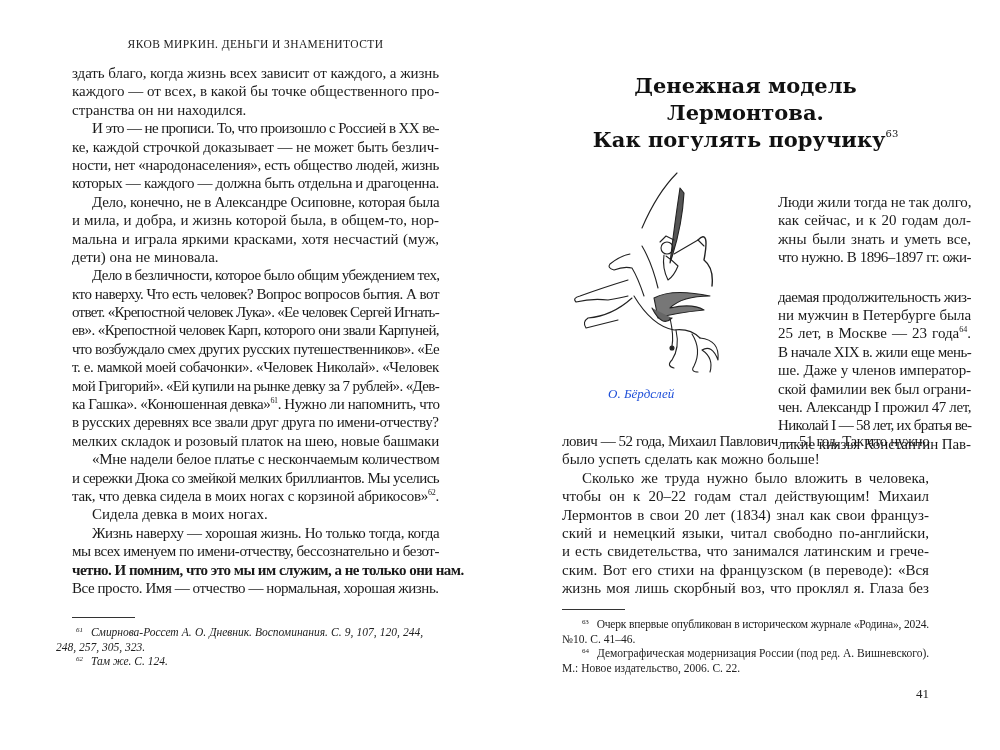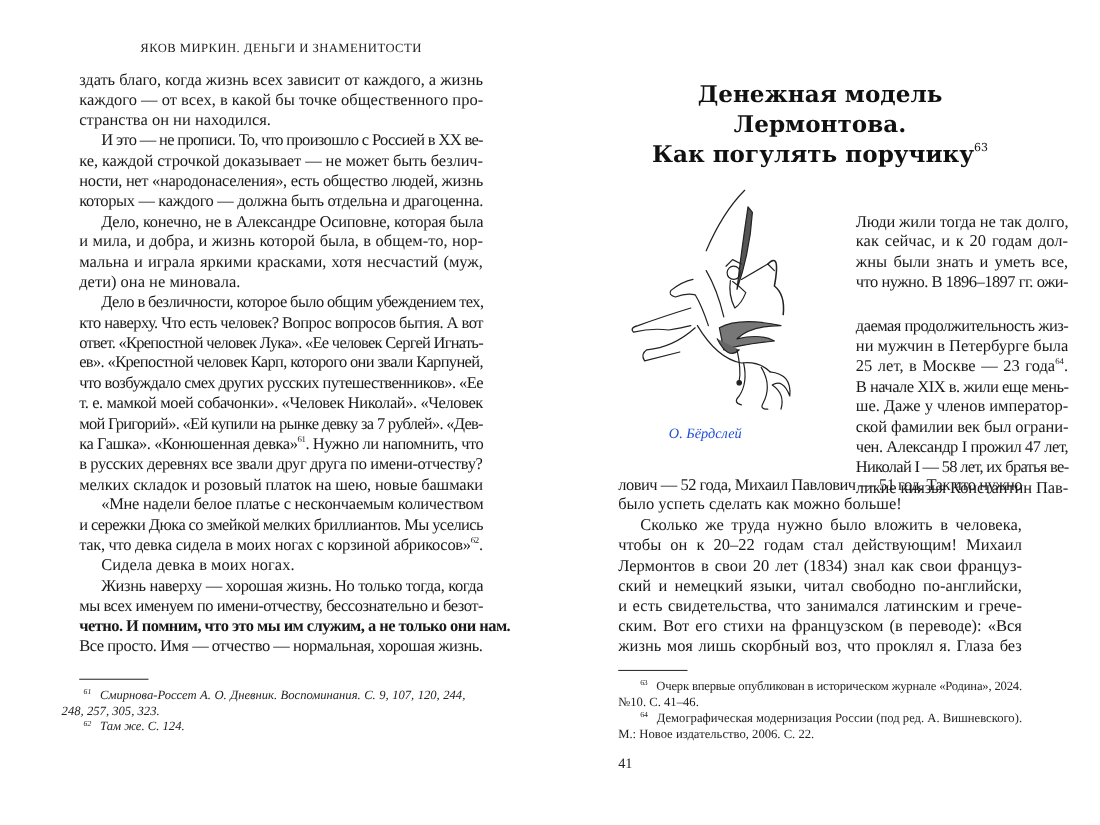--- a/index.html
+++ b/index.html
@@ -20,21 +20,21 @@
     .fn { position: absolute; width: 367px; font-size: 11.5px; line-height: 14.5px; color: #222; }
     .fn .fline { display: block; white-space: nowrap; text-align: justify; text-align-last: justify; }
     .fn .fline.last { text-align-last: left; }
     .fn .fline.indent { text-indent: 20px; }
     .fn sup { font-size: 7px; vertical-align: 4px; margin-right: 8px; }
     .title { position: absolute; top: 72px; left: 562px; width: 367px; text-align: center;
              font-family: "DejaVu Serif", serif; font-weight: bold; font-size: 21px; line-height: 27px; color: #111; }
     .title sup { font-size: 10px; vertical-align: 10px; font-weight: normal; }
     .illustration { position: absolute; left: 562px; top: 168px; width: 160px; height: 210px; }
     .caption { position: absolute; left: 562px; top: 386px; font-style: italic; font-size: 13px; color: #1d4ed8; margin-left: 46px; }
-    .page-number { position: absolute; top: 686px; left: 562px; width: 367px; text-align: left; font-size: 13px; color: #222; }
+    .page-number { position: absolute; top: 686px; left: 562px; width: 367px; text-align: right; font-size: 13px; color: #222; }
   </style>
 </head>
 <body>
 
 <div class="page page-left">
   <div class="running-head">ЯКОВ МИРКИН. ДЕНЬГИ И ЗНАМЕНИТОСТИ</div>
   <div class="col" id="left-col" style="left:72px; top:64px;">
       <span class="line" style="white-space: nowrap; letter-spacing: -0.0701754px;"><span>здать благо, когда жизнь всех зависит от каждого, а жизнь</span></span>
       <span class="line" style="white-space: nowrap;"><span>каждого — от всех, в какой бы точке общественного про-</span></span>
       <span class="line last" style="white-space: nowrap;"><span>странства он ни находился.</span></span>

